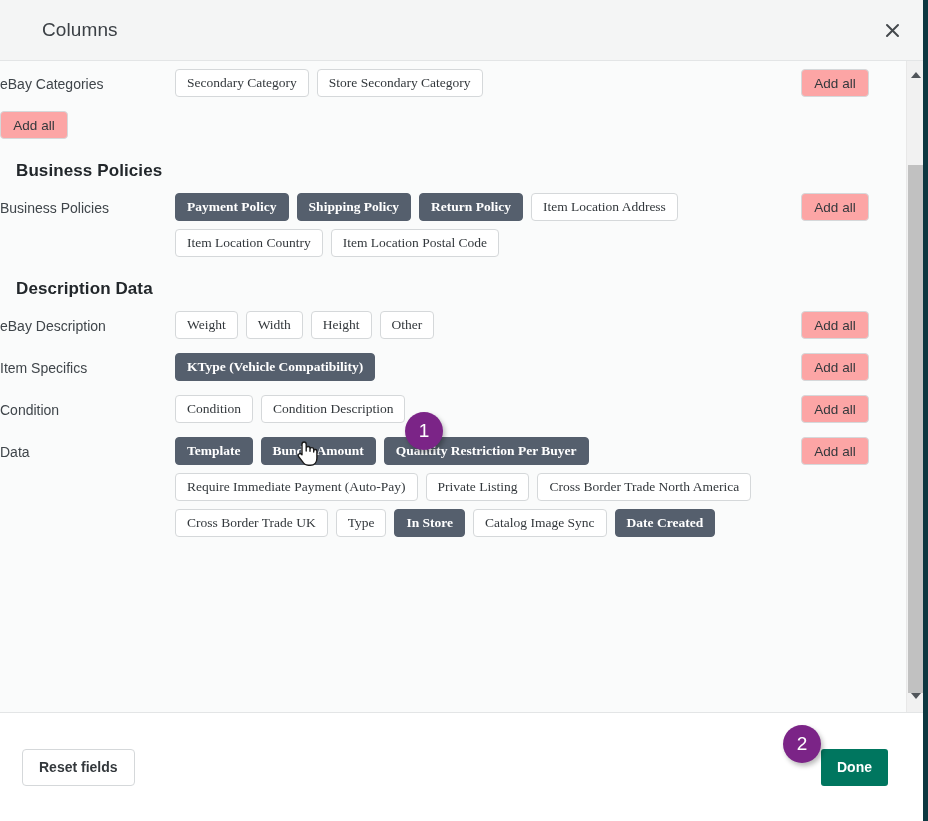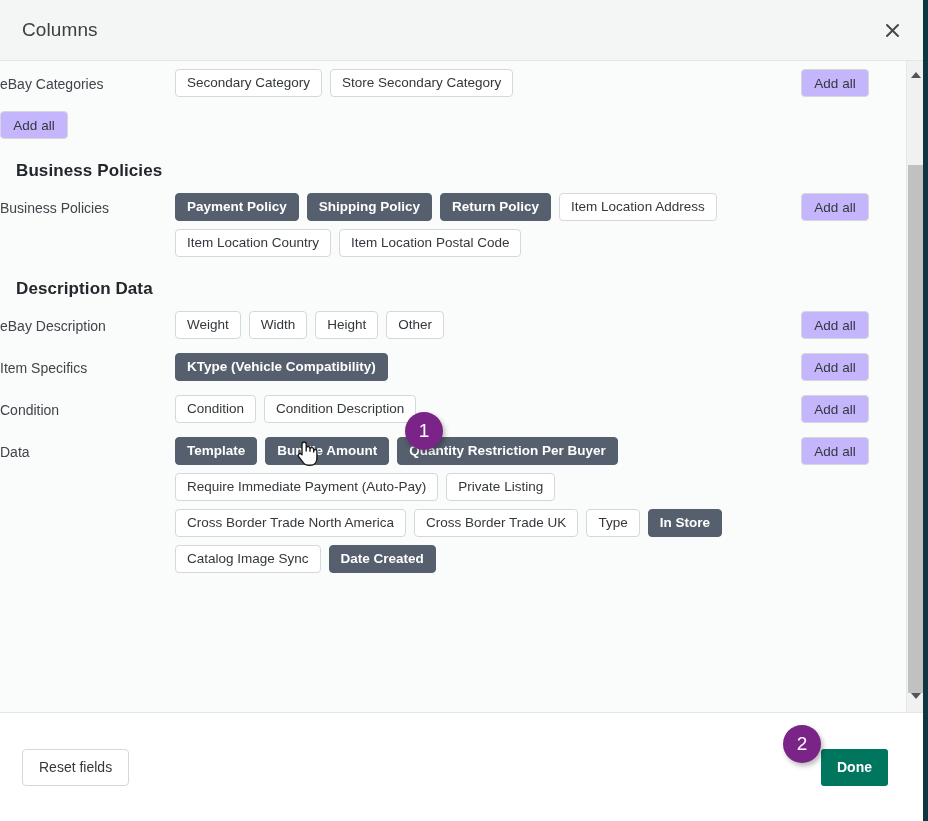--- a/index.html
+++ b/index.html
@@ -36,20 +36,21 @@
     display: flex;
     align-items: center;
     padding: 0 18px 0 22px;
     position: relative;
   }
   .modal-title {
     font-size: 19px;
     font-weight: 400;
     color: #3b4045;
     letter-spacing: .1px;
+    margin-left: 20px;
   }
   .close-btn {
     position: absolute;
     right: 22px;
     top: 50%;
     transform: translateY(-50%);
     width: 28px;
     height: 28px;
     display: flex;
     align-items: center;
@@ -150,20 +151,21 @@
     line-height: 30px;
   }
   .chips {
     flex: 1;
     display: flex;
     flex-wrap: wrap;
     gap: 8px;
     align-content: flex-start;
     padding-right: 12px;
     position: relative;
+    font-family: Liberation Serif, serif;
   }
   .chip {
     height: 28px;
     border-radius: 4px;
     padding: 0 11px;
     display: inline-flex;
     align-items: center;
     font-size: 13.5px;
     line-height: 1;
     white-space: nowrap;
@@ -185,21 +187,21 @@
   .addall-wrap {
     width: 110px;
     min-width: 110px;
     display: flex;
     justify-content: flex-start;
   }
   .addall {
     height: 28px;
     min-width: 68px;
     padding: 0 12px;
-    background: #c4b5fd;
+    background: #fca5a5;
     border: 1px solid #d5d8da;
     border-radius: 4px;
     font-size: 13.5px;
     color: #33383c;
     font-family: "Liberation Sans", sans-serif;
     cursor: pointer;
     display: inline-flex;
     align-items: center;
     justify-content: center;
   }
@@ -217,20 +219,21 @@
   .reset-btn {
     height: 37px;
     padding: 0 16px;
     background: #ffffff;
     border: 1px solid #d5d8da;
     border-radius: 4px;
     font-size: 14px;
     color: #33383c;
     font-family: "Liberation Sans", sans-serif;
     cursor: pointer;
+    font-weight: bold;
   }
   .footer-spacer { flex: 1; }
   .done-btn {
     height: 37px;
     padding: 0 16px;
     background: #00765f;
     border: none;
     border-radius: 3px;
     color: #ffffff;
     font-size: 14px;

